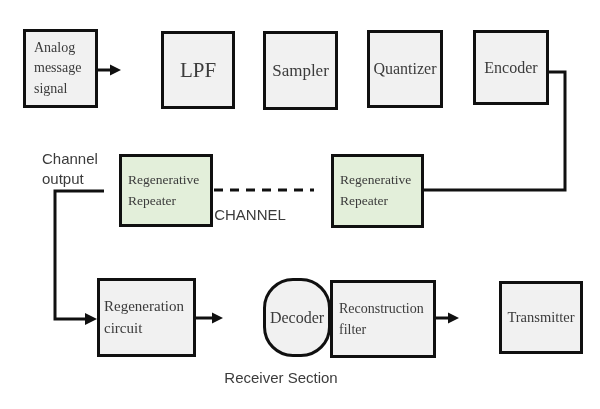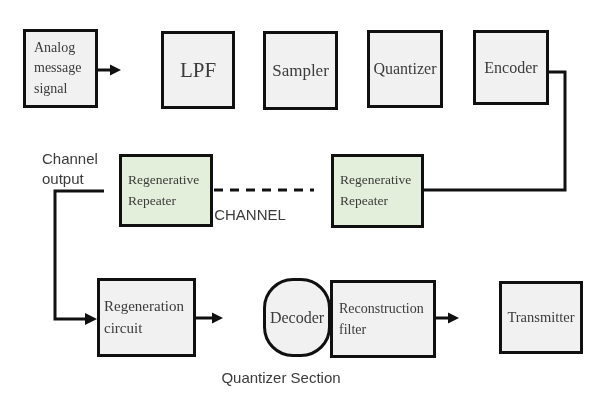--- a/index.html
+++ b/index.html
@@ -120,15 +120,15 @@
     <span class="lbl">Reconstruction
 filter</span>
   </div>
   <div class="box align-center" style="left:459px;top:281px;width:84px;height:73px;font-size:14.5px;">
     <span class="lbl">Transmitter</span>
   </div>
 
   <div class="floating" style="left:42px;top:149px;line-height:20px;">Channel
 output</div>
   <div class="floating centered" style="left:202px;top:206px;width:96px;">CHANNEL</div>
-  <div class="floating centered" style="left:201px;top:369px;width:160px;">Quantizer Section</div>
+  <div class="floating centered" style="left:201px;top:369px;width:160px;">Receiver Section</div>
 
 </div>
 
 </body></html>

